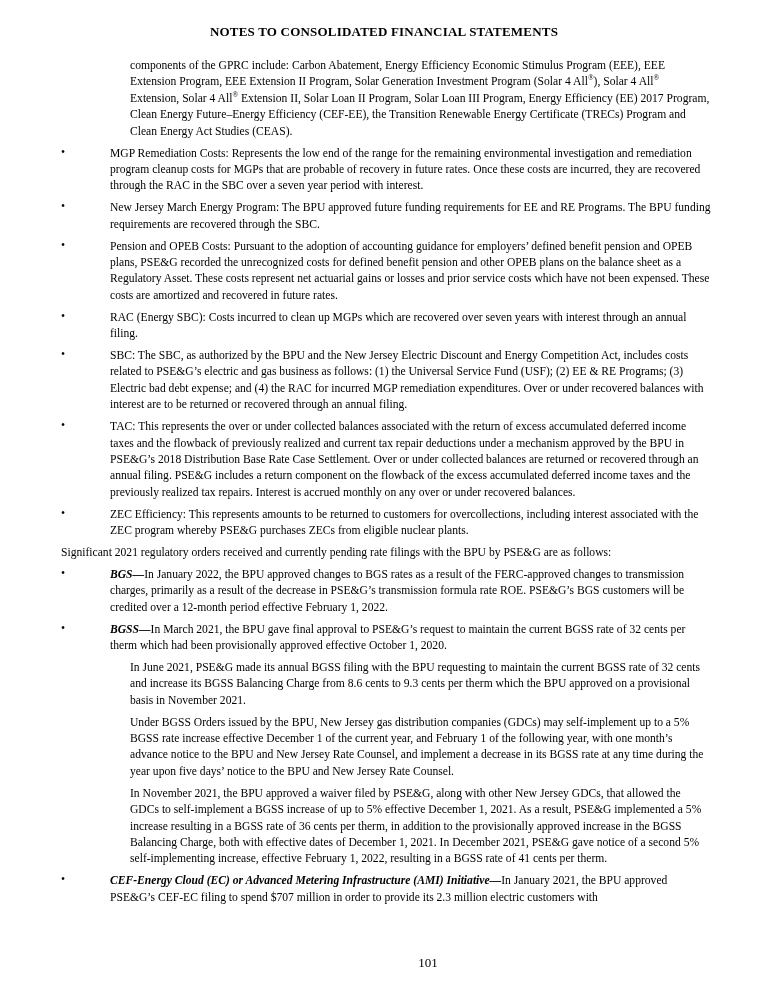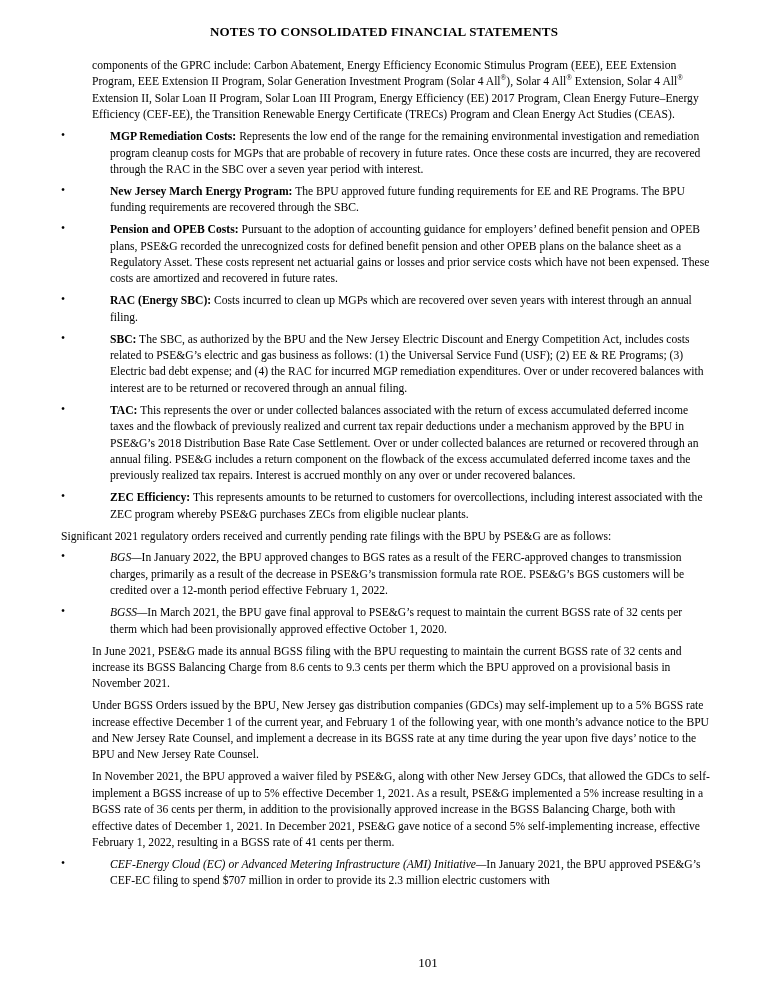--- a/index.html
+++ b/index.html
@@ -27,30 +27,30 @@
     position: absolute;
     top: 58px;
     left: 58px;
     width: 653px;
     font-size: 11.6px;
     line-height: 16.4px;
     text-align: left;
   }
   .block { margin: 0 0 5.5px 0; }
   .para.indent-0 { margin-left: 3px; }
-  .para.indent-1 { margin-left: 34px; }
+  .para.indent-1 { margin-left: 72px; }
   .bullet { position: relative; margin-left: 52px; }
   .bullet .marker {
     position: absolute;
     left: -49px;
     top: -1px;
     font-size: 11.6px;
   }
-  .seg-b  { font-weight: 700; }
-  .seg-bi { font-weight: 400; font-style: italic; margin-top: 36px; }
+  .seg-b  { font-weight: 400; }
+  .seg-bi { font-weight: 700; font-style: italic; margin-top: 36px; }
   sup { font-size: 7.5px; line-height: 0; vertical-align: super; }
   .page-number {
     position: absolute;
     top: 955px;
     left: 0;
     width: 100%;
     text-align: center;
     font-size: 13px;
     padding-left: 44px;
   }

